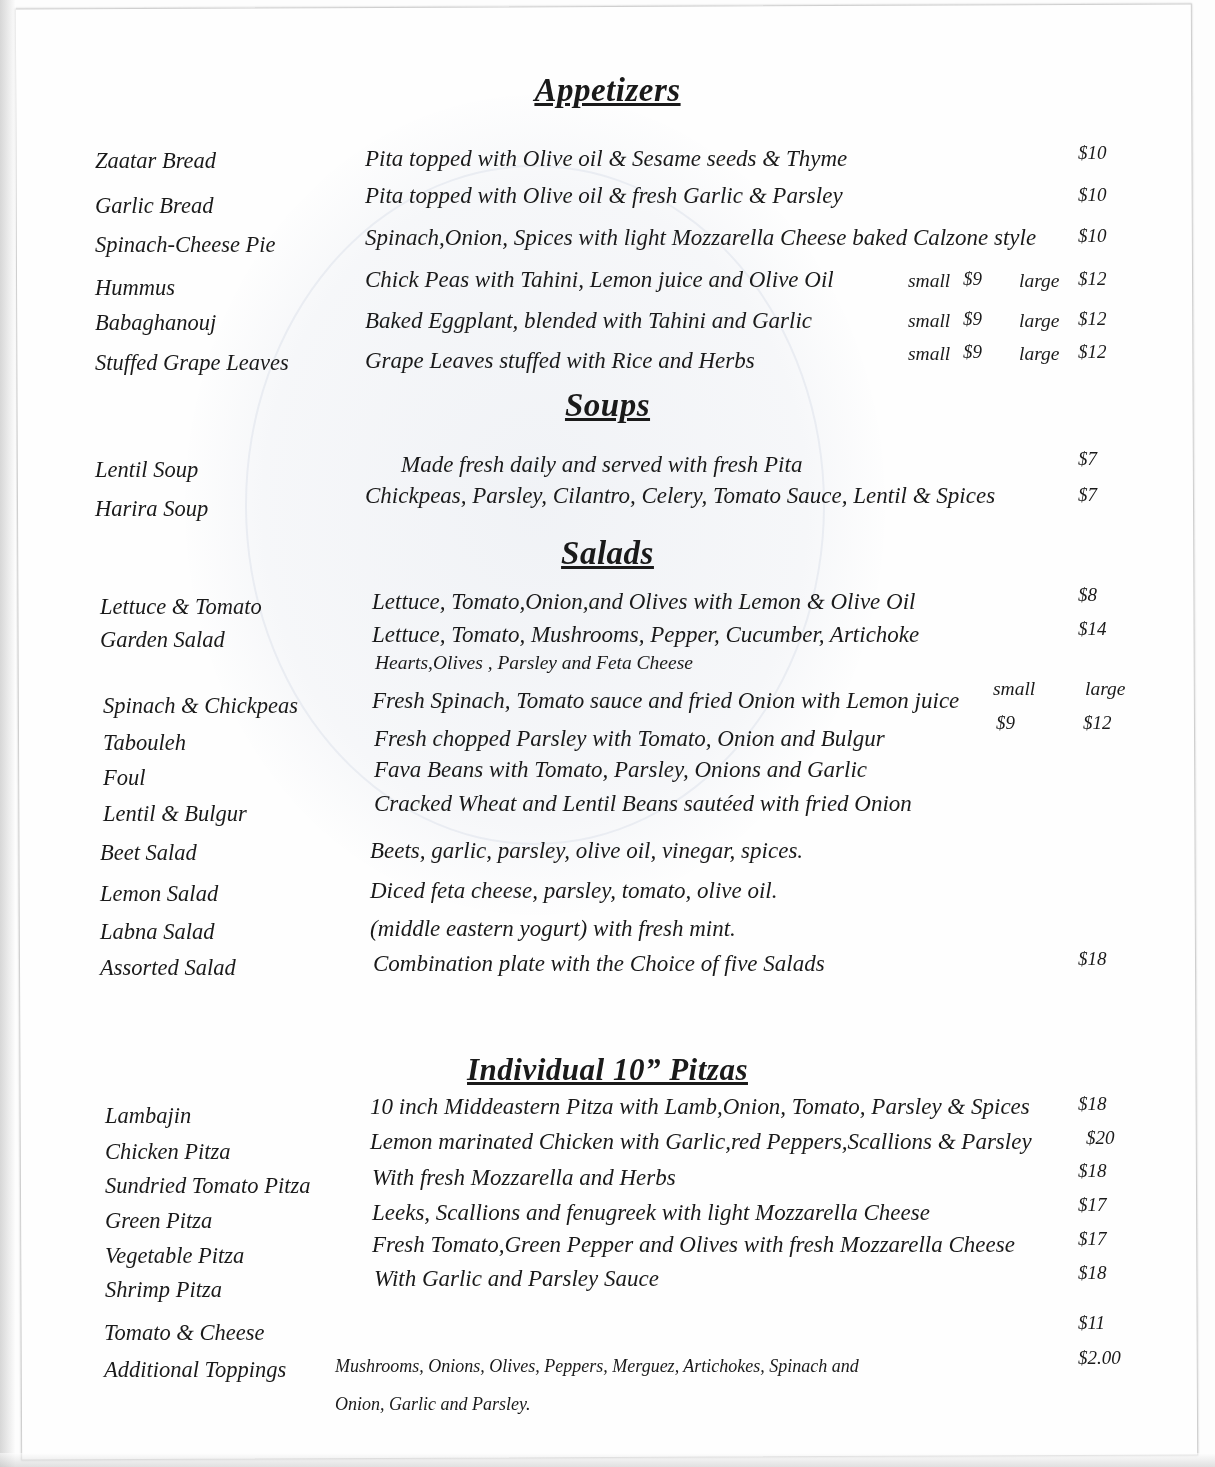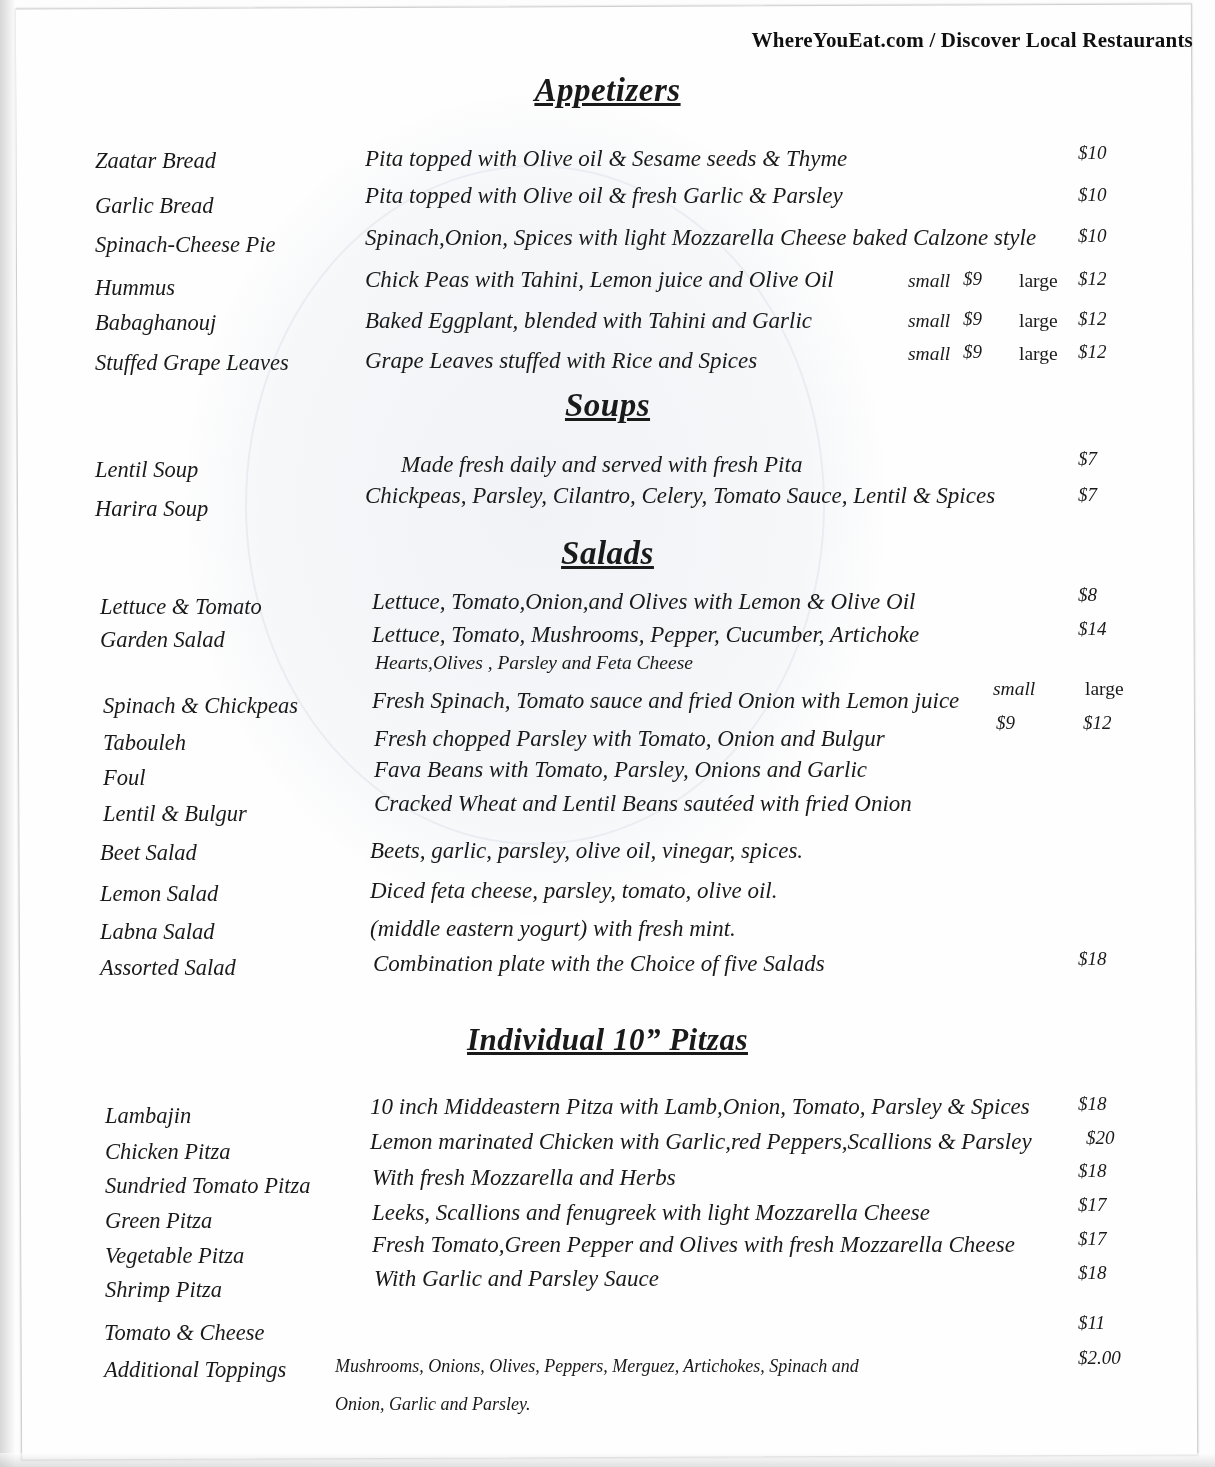--- a/index.html
+++ b/index.html
@@ -130,37 +130,37 @@
   .size-small {
     position: absolute;
     left: 908px;
     font-style: italic;
     font-size: 19.5px;
     white-space: nowrap;
   }
   .size-large {
     position: absolute;
     left: 1019px;
+    font-style: italic;
     font-size: 19.5px;
     white-space: nowrap;
   }
   .pr-right {
     left: 1078px;
   }
 </style>
 </head>
 <body>
 
 <div class="page">
   <div class="sheet"></div>
   <div class="watermark"></div>
   <div class="shadow-left"></div>
   <div class="shadow-bottom"></div>
 
-  <div class="site-credit">WhereYouEat.com / Discover Local Restaurants</div>
 
   <div class="content">
 
     <div class="section-title" style="position:absolute; left:0; top:72px; width:1215px;">Appetizers</div>
 
     <div>
       <div class="name" style="top:148px;">Zaatar Bread</div>
       <div class="desc" style="top:146px;">Pita topped with Olive oil &amp; Sesame seeds &amp; Thyme</div>
       <div class="price pr-right" style="top:142px;">$10</div>
 
@@ -180,21 +180,21 @@
       <div class="price pr-right" style="top:268px;">$12</div>
 
       <div class="name" style="top:310px;">Babaghanouj</div>
       <div class="desc" style="top:308px;">Baked Eggplant, blended with Tahini and Garlic</div>
       <div class="size-small" style="top:310px;">small</div>
       <div class="price" style="left:963px; top:308px;">$9</div>
       <div class="size-large" style="top:310px;">large</div>
       <div class="price pr-right" style="top:308px;">$12</div>
 
       <div class="name" style="top:350px;">Stuffed Grape Leaves</div>
-      <div class="desc" style="top:348px;">Grape Leaves stuffed with Rice and Spices</div>
+      <div class="desc" style="top:348px;">Grape Leaves stuffed with Rice and Herbs</div>
       <div class="size-small" style="top:343px;">small</div>
       <div class="price" style="left:963px; top:341px;">$9</div>
       <div class="size-large" style="top:343px;">large</div>
       <div class="price pr-right" style="top:341px;">$12</div>
     </div>
 
     <div class="section-title" style="position:absolute; left:0; top:387px; width:1215px;">Soups</div>
 
     <div>
       <div class="name" style="top:457px;">Lentil Soup</div>
@@ -241,21 +241,21 @@
       <div class="desc" style="left:370px; top:878px;">Diced feta cheese, parsley, tomato, olive oil.</div>
 
       <div class="name" style="left:100px; top:919px;">Labna Salad</div>
       <div class="desc" style="left:370px; top:916px;">(middle eastern yogurt) with fresh mint.</div>
 
       <div class="name" style="left:100px; top:955px;">Assorted Salad</div>
       <div class="desc" style="left:373px; top:951px;">Combination plate with the Choice of five Salads</div>
       <div class="price pr-right" style="top:948px;">$18</div>
     </div>
 
-    <div class="section-title pitza-title" style="position:absolute; left:0; top:1022px; width:1215px;text-decoration:underline;">Individual 10” Pitzas</div>
+    <div class="section-title pitza-title" style="position:absolute; left:0; top:1052px; width:1215px;text-decoration:underline;">Individual 10” Pitzas</div>
 
     <div>
       <div class="name" style="left:105px; top:1103px;">Lambajin</div>
       <div class="desc" style="left:370px; top:1094px;">10 inch Middeastern Pitza with Lamb,Onion, Tomato, Parsley &amp; Spices</div>
       <div class="price pr-right" style="top:1093px;">$18</div>
 
       <div class="name" style="left:105px; top:1139px;">Chicken Pitza</div>
       <div class="desc" style="left:370px; top:1129px;">Lemon marinated Chicken with Garlic,red Peppers,Scallions &amp; Parsley</div>
       <div class="price pr-right" style="top:1127px;margin-left:8px;">$20</div>
 

